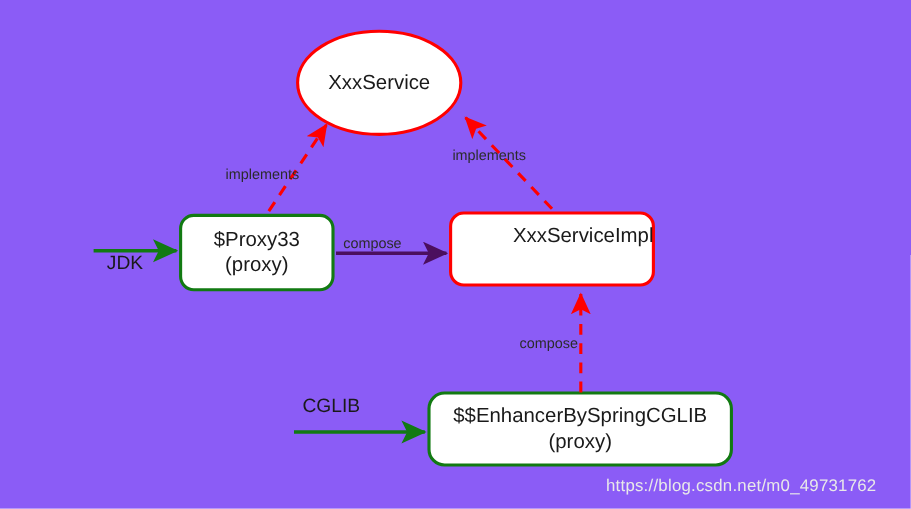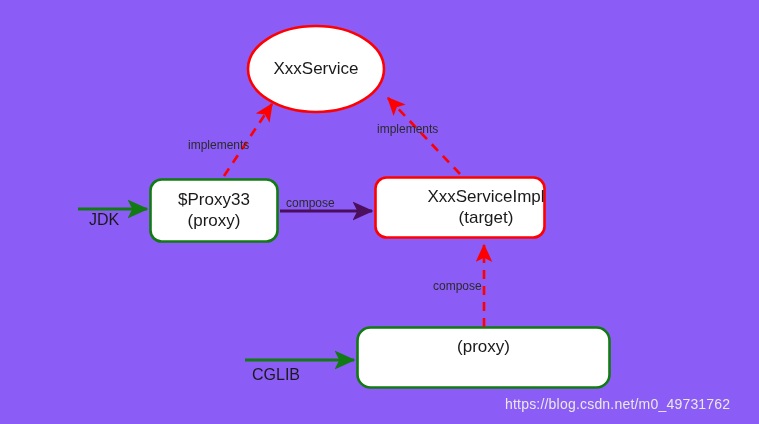--- a/index.html
+++ b/index.html
@@ -59,21 +59,21 @@
   #label-proxy33    { left: 150px; top: 189px; width: 128px; text-align: center; }
   #label-serviceimpl{ left: 375px; top: 186px; width: 156px; margin-left: 33px; }
   #label-enhancer   { left: 357px; top: 336px; width: 253px; }
   
   #label-implements-left  { left: 188px; top: 136px; }
   #label-implements-right { left: 377px; top: 120px; }
   #label-compose          { left: 286px; top: 194px; }
   #label-extends          { left: 433px; top: 277px; }
   
   #label-jdk   { left: 89px;  top: 181px; margin-top: 30px; }
-  #label-cglib { left: 252px; top: 330px; margin-top: 36px; }
+  #label-cglib { left: 252px; top: 330px; }
 </style>
 </head>
 <body>
 
 <div id="canvas">
 
   <svg id="diagram-svg" viewBox="0 0 759 424">
     <defs>
       <marker id="arrow-red" markerWidth="9" markerHeight="9" refX="6.5" refY="3.2" orient="auto" markerUnits="strokeWidth">
         <path d="M0,0 L7,3.2 L0,6.4 L1.6,3.2 z" fill="#ff0000"></path>
@@ -111,24 +111,24 @@
     <div>XxxService</div>
   </div>
 
   <div class="node-label" id="label-proxy33">
     <div>$Proxy33</div>
     <div>(proxy)</div>
   </div>
 
   <div class="node-label" id="label-serviceimpl">
     <div>XxxServiceImpl</div>
-    <div>(target)</div>
   </div>
 
   <div class="node-label" id="label-enhancer">
+    <div>$$EnhancerBySpringCGLIB</div>
     <div>(proxy)</div>
   </div>
 
   <div class="edge-label" id="label-implements-left">implements</div>
   <div class="edge-label" id="label-implements-right">implements</div>
   <div class="edge-label" id="label-compose">compose</div>
   <div class="edge-label" id="label-extends">compose</div>
 
   <div class="src-label" id="label-jdk">JDK</div>
   <div class="src-label" id="label-cglib">CGLIB</div>

